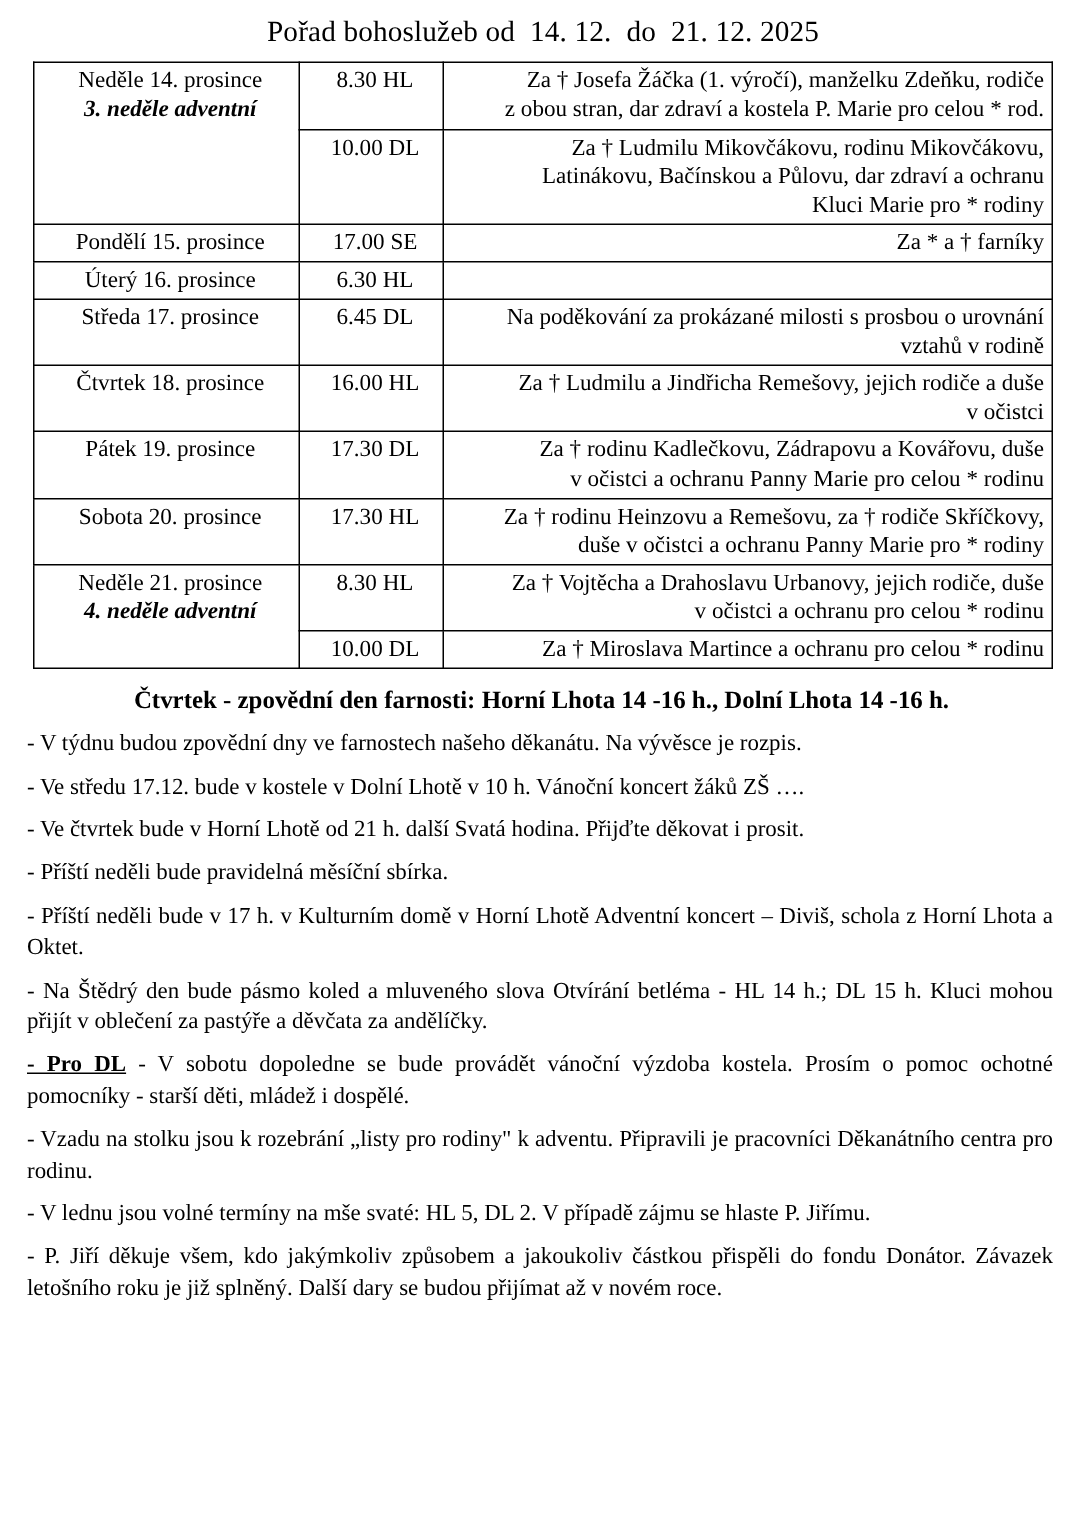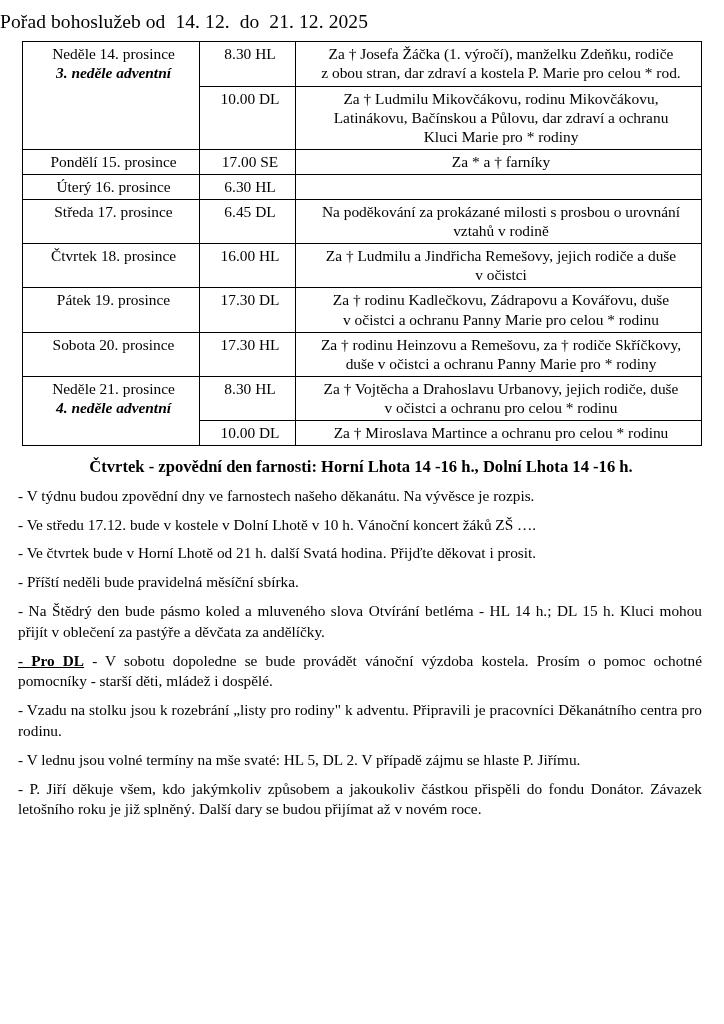--- a/index.html
+++ b/index.html
@@ -17,20 +17,21 @@
   .page {
     position: relative;
     width: 724px;
     height: 1024px;
     box-sizing: border-box;
     padding: 0;
   }
 
   
   .doc-title {
+    text-align: center;
     font-size: 19.5px;
     line-height: 1.2;
     padding-top: 10px;
     padding-bottom: 8px;
     letter-spacing: 0.1px;
     white-space: pre;
   }
 
   
   .schedule-wrap {
@@ -58,21 +59,21 @@
   td.col-time {
     width: 80px;
     text-align: center;
     vertical-align: top;
     white-space: nowrap;
     padding-left: 2px;
     padding-right: 2px;
   }
   td.col-intent {
     width: auto;
-    text-align: center;
+    text-align: right;
     padding-left: 7px;
     font-family: Liberation Serif, serif;
   }
   .day-name { display: block; }
   .day-sub {
     display: block;
     font-weight: bold;
     font-style: italic;
   }
   .intent-line { display: block; white-space: nowrap; }
@@ -218,20 +219,21 @@
   </div>
 
   <div class="body-text">
 
     <div class="notice-head">Čtvrtek - zpovědní den farnosti: Horní Lhota 14 -16 h., Dolní Lhota 14 -16 h.</div>
 
     <p class="note">- V týdnu budou zpovědní dny ve farnostech našeho děkanátu. Na vývěsce je rozpis.</p>
     <p class="note">- Ve středu 17.12. bude v kostele v Dolní Lhotě v 10 h. Vánoční koncert žáků ZŠ ….</p>
     <p class="note">- Ve čtvrtek bude v Horní Lhotě od 21 h. další Svatá hodina. Přijďte děkovat i prosit.</p>
     <p class="note">- Příští neděli bude pravidelná měsíční sbírka.</p>
+    <p class="note">- Příští neděli bude  v 17 h. v Kulturním domě v Horní Lhotě Adventní koncert – Diviš, schola z Horní Lhota a Oktet.</p>
     <p class="note">- Na Štědrý den bude pásmo koled a mluveného slova Otvírání betléma - HL 14 h.; DL 15 h. Kluci mohou přijít v oblečení za pastýře a děvčata za andělíčky.</p>
 
     <p class="note"><span class="u-bold">- Pro DL</span><span> - V sobotu dopoledne se bude provádět vánoční výzdoba kostela. Prosím o pomoc ochotné pomocníky - starší děti, mládež i dospělé.</span></p>
 
     <p class="note">- Vzadu na stolku jsou k rozebrání „listy pro rodiny" k adventu. Připravili je pracovníci Děkanátního centra pro rodinu.</p>
     <p class="note">- V lednu jsou volné termíny na mše svaté: HL 5, DL 2. V případě zájmu se hlaste P. Jiřímu.</p>
     <p class="note">- P. Jiří děkuje všem, kdo jakýmkoliv způsobem a jakoukoliv částkou přispěli do fondu Donátor. Závazek letošního roku je již splněný. Další dary se budou přijímat až v novém roce.</p>
 
   </div>
 

